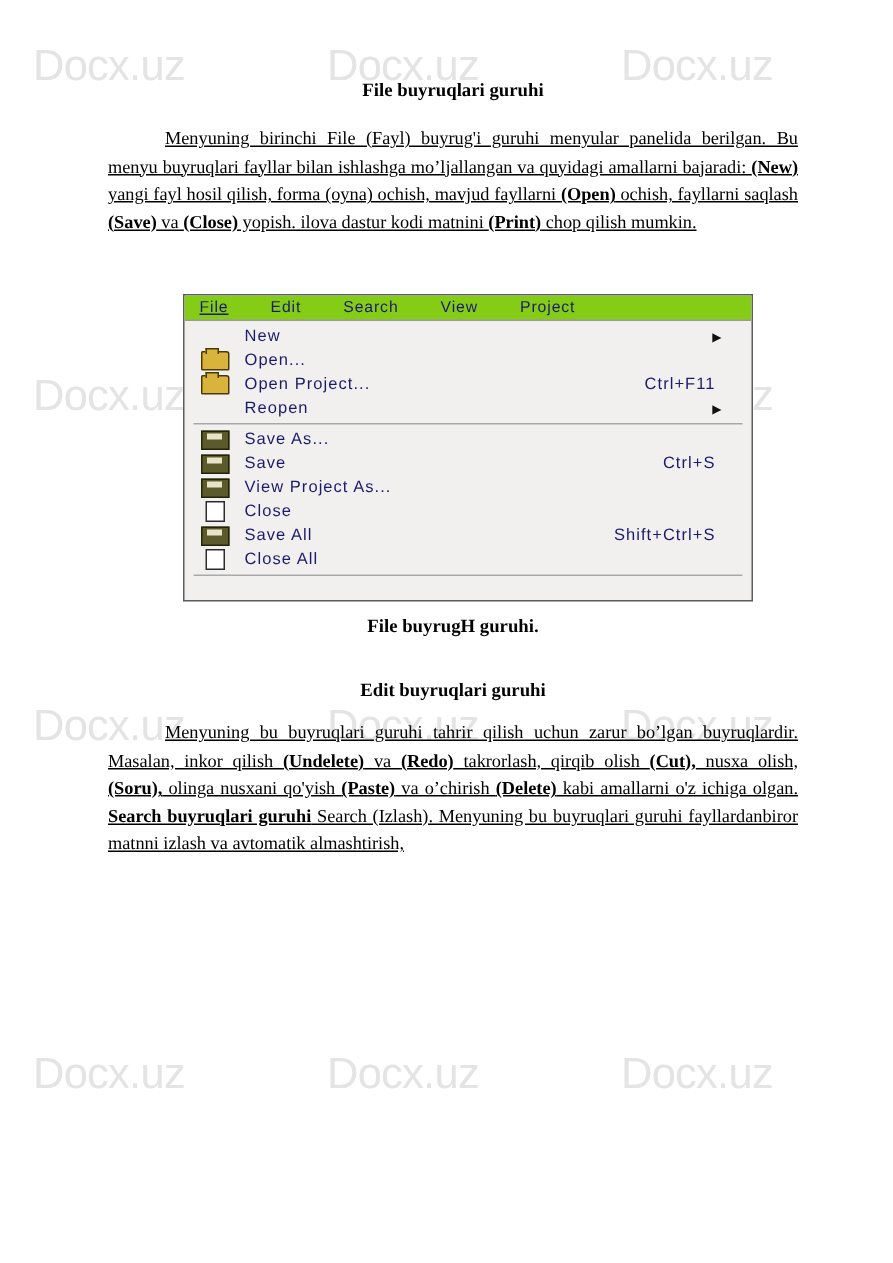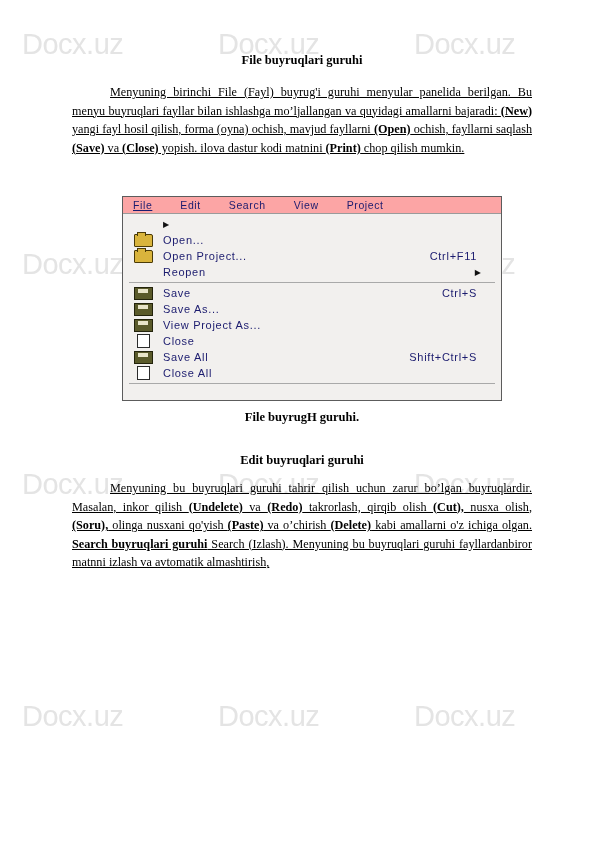--- a/index.html
+++ b/index.html
@@ -87,21 +87,21 @@
     height: 205px;
     background: #f2f0ee;
     border: 1px solid #5c5c5c;
     box-sizing: border-box;
     font-family: "Liberation Sans", "DejaVu Sans", sans-serif;
     z-index: 3;
     overflow: hidden;
   }
   .menubar {
     height: 17px;
-    background: #fca5a5;
+    background: #84cc16;
     border-bottom: 1px solid #9a9a9a;
     display: flex;
     align-items: center;
     padding-left: 10px;
     box-sizing: border-box;
   }
   .menubar-item {
     font-size: 10.5px;
     color: #1b1b6e;
     margin-right: 28px;
@@ -236,20 +236,21 @@
     <div class="menubar" id="menubar">
         <span class="menubar-item active">File</span>
         <span class="menubar-item">Edit</span>
         <span class="menubar-item">Search</span>
         <span class="menubar-item">View</span>
         <span class="menubar-item">Project</span>
       </div>
     <div class="menu-body" id="menu-body">
         <div class="menu-row">
           <span class="menu-icon-cell"></span>
+          <span class="menu-label">New</span>
           <span class="menu-arrow">▶</span>
         </div>
         <div class="menu-row">
           <span class="menu-icon-cell">
             <span class="ic ic-folder"></span>
           </span>
           <span class="menu-label">Open...</span>
         </div>
         <div class="menu-row">
           <span class="menu-icon-cell">
@@ -261,33 +262,33 @@
         <div class="menu-row">
           <span class="menu-icon-cell"></span>
           <span class="menu-label">Reopen</span>
           <span class="menu-arrow">▶</span>
         </div>
         <div class="menu-sep"></div>
         <div class="menu-row">
           <span class="menu-icon-cell">
             <span class="ic ic-disk"></span>
           </span>
+          <span class="menu-label">Save As...</span>
+        </div>
+        <div class="menu-row">
+          <span class="menu-icon-cell">
+            <span class="ic ic-disk"></span>
+          </span>
           <span class="menu-label">Save</span>
           <span class="menu-accel">Ctrl+S</span>
         </div>
         <div class="menu-row">
           <span class="menu-icon-cell">
             <span class="ic ic-disk"></span>
           </span>
-          <span class="menu-label">Save As...</span>
-        </div>
-        <div class="menu-row">
-          <span class="menu-icon-cell">
-            <span class="ic ic-disk"></span>
-          </span>
           <span class="menu-label">View Project As...</span>
         </div>
         <div class="menu-row">
           <span class="menu-icon-cell">
             <span class="ic ic-page"></span>
           </span>
           <span class="menu-label">Close</span>
         </div>
         <div class="menu-row">
           <span class="menu-icon-cell">

